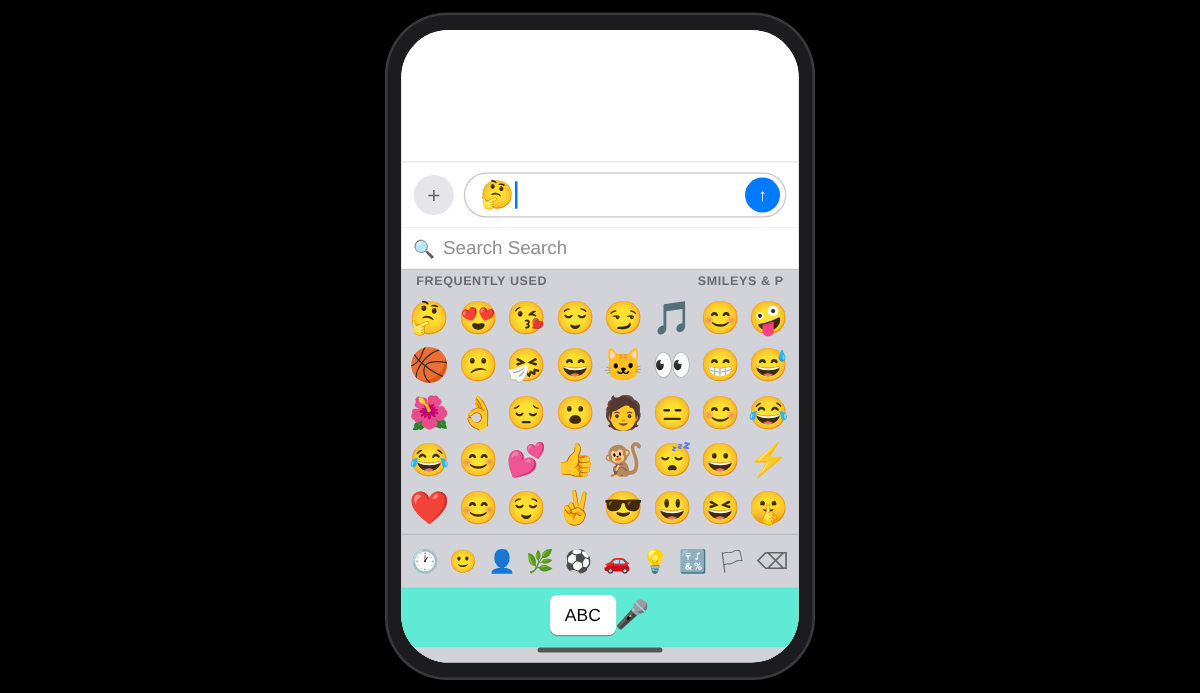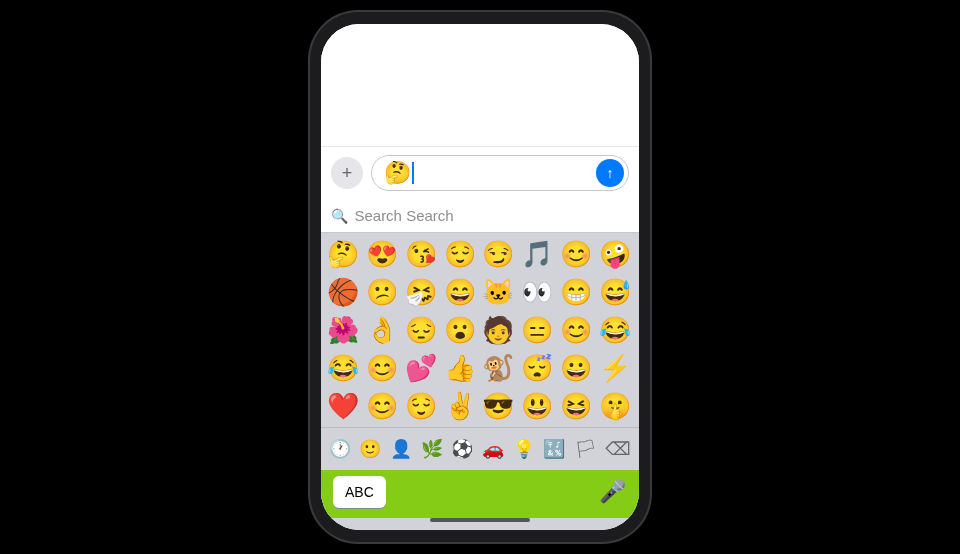--- a/index.html
+++ b/index.html
@@ -188,24 +188,24 @@
       color: #666;
       padding: 4px;
     }
 
     .toolbar-icon.active {
       color: #007aff;
     }
 
     
     .keyboard-bottom-row {
-      background: #84cc16;
-      display: flex;
-      align-items: center;
-      justify-content: space-between;
+      background: #5eead4;
+      display: flex;
+      align-items: center;
+      justify-content: center;
       padding: 6px 12px 10px;
     }
 
     .abc-key {
       background: #fff;
       border-radius: 6px;
       padding: 8px 12px;
       font-size: 14px;
       font-weight: 500;
       color: #000;
@@ -251,20 +251,24 @@
       </div>
     </div>
 
     <div class="emoji-keyboard">
 
       <div class="search-bar">
         <span class="search-icon-wrap">🔍</span>
         <span class="search-text">Search Search</span>
       </div>
 
+      <div class="emoji-section-header">
+        <span class="section-label">FREQUENTLY USED</span>
+        <span class="section-label">SMILEYS &amp; P</span>
+      </div>
 
       <div class="emoji-grid">
 
         <div class="emoji-cell">🤔</div>
         <div class="emoji-cell">😍</div>
         <div class="emoji-cell">😘</div>
         <div class="emoji-cell">😌</div>
         <div class="emoji-cell">😏</div>
         <div class="emoji-cell">🎵</div>
         <div class="emoji-cell">😊</div>

